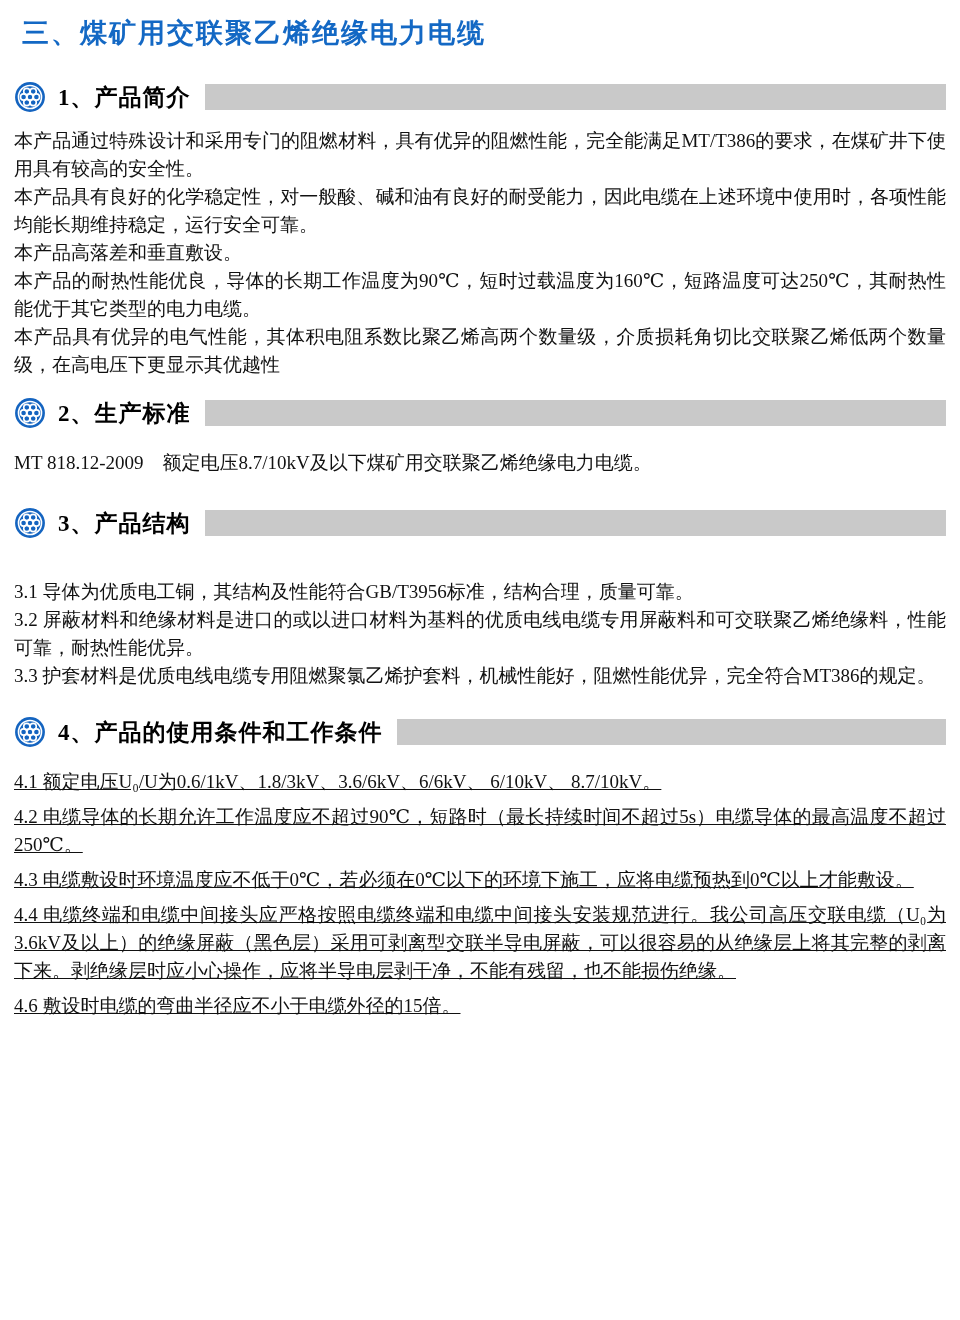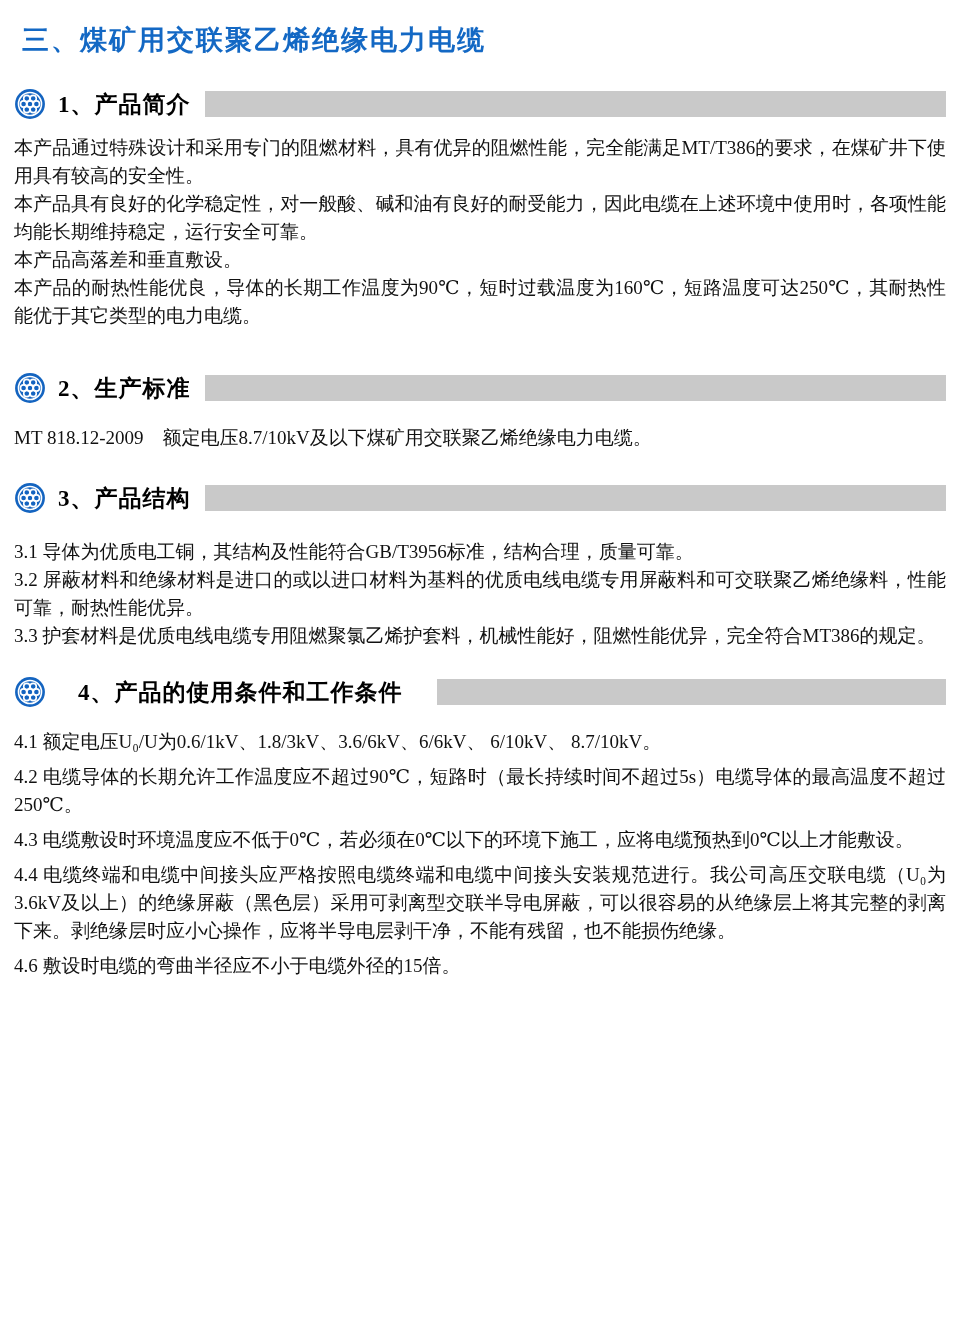--- a/index.html
+++ b/index.html
@@ -1,21 +1,21 @@
 <!DOCTYPE html>
 <html><head>
 <meta charset="utf-8">
 <style>
   html, body { margin: 0; padding: 0; background: #ffffff; }
   body {
     width: 960px;
     font-family: "Liberation Serif", "DejaVu Serif", serif;
     color: #111111;
   }
-  .page { padding: 20px 14px 0 14px; box-sizing: border-box; }
+  .page { padding: 13px 14px 0 14px; box-sizing: border-box; }
 
   .doc-title {
     font-family: "Liberation Sans", "DejaVu Sans", sans-serif;
     font-size: 27px;
     font-weight: bold;
     color: #1368C4;
     margin: 2px 0 0 8px;
     letter-spacing: 2px;
   }
 
@@ -42,24 +42,24 @@
   }
 
   .para {
     font-size: 19px;
     line-height: 28px;
     text-align: justify;
     margin: 0;
   }
 
   .s1 .section-header { margin: 30px 0 14px 0; }
-  .s2 .section-header { margin: 42px 0 20px 0; }
-  .s3 .section-header { margin: 30px 0 24px 0; }
-  .s4 .section-header { margin: 26px 0 20px 0; gap: 20px; }
-  .s4 .para { margin-bottom: 7px; }
+  .s2 .section-header { margin: 18px 0 20px 0; }
+  .s3 .section-header { margin: 30px 0 39px 0; }
+  .s4 .section-header { margin: 26px 0 20px 0; }
+  .s4 .para { margin-bottom: 7px; text-decoration: underline; }
 </style>
 </head>
 <body>
 
 <div class="page">
 
   <h1 class="doc-title">三、煤矿用交联聚乙烯绝缘电力电缆</h1>
 
   <div class="section s1">
     <div class="section-header">
@@ -76,20 +76,21 @@
           <circle cx="18" cy="9.8" r="2.9" fill="none" stroke="#ffffff" stroke-width="1.5"></circle>
         </svg>
       </span>
       <span class="section-heading">1、产品简介</span>
       <span class="header-bar"></span>
     </div>
     <p class="para">本产品通过特殊设计和采用专门的阻燃材料，具有优异的阻燃性能，完全能满足MT/T386的要求，在煤矿井下使用具有较高的安全性。</p>
     <p class="para">本产品具有良好的化学稳定性，对一般酸、碱和油有良好的耐受能力，因此电缆在上述环境中使用时，各项性能均能长期维持稳定，运行安全可靠。</p>
     <p class="para">本产品高落差和垂直敷设。</p>
     <p class="para">本产品的耐热性能优良，导体的长期工作温度为90℃，短时过载温度为160℃，短路温度可达250℃，其耐热性能优于其它类型的电力电缆。</p>
+    <p class="para">本产品具有优异的电气性能，其体积电阻系数比聚乙烯高两个数量级，介质损耗角切比交联聚乙烯低两个数量级，在高电压下更显示其优越性</p>
   </div>
 
   <div class="section s2">
     <div class="section-header">
       <span class="icon">
         <svg width="32" height="32" viewBox="0 0 30 30">
           <circle cx="15" cy="15" r="14" fill="#1464C0"></circle>
           <circle cx="15" cy="15" r="10.8" fill="none" stroke="#ffffff" stroke-width="1.5"></circle>
           <circle cx="15" cy="15" r="2.9" fill="none" stroke="#ffffff" stroke-width="1.5"></circle>
           <circle cx="21" cy="15" r="2.9" fill="none" stroke="#ffffff" stroke-width="1.5"></circle>

